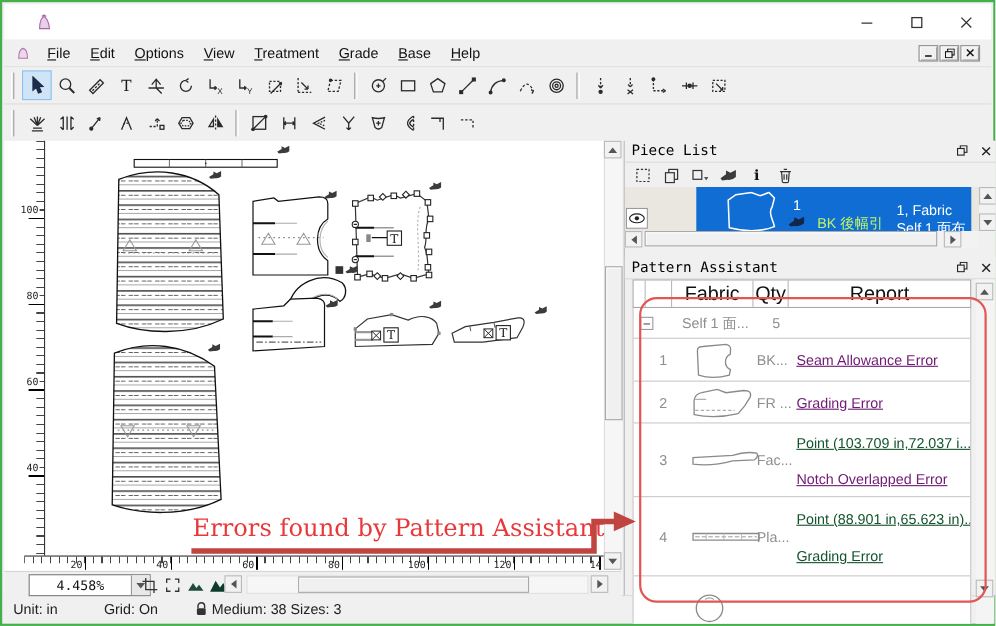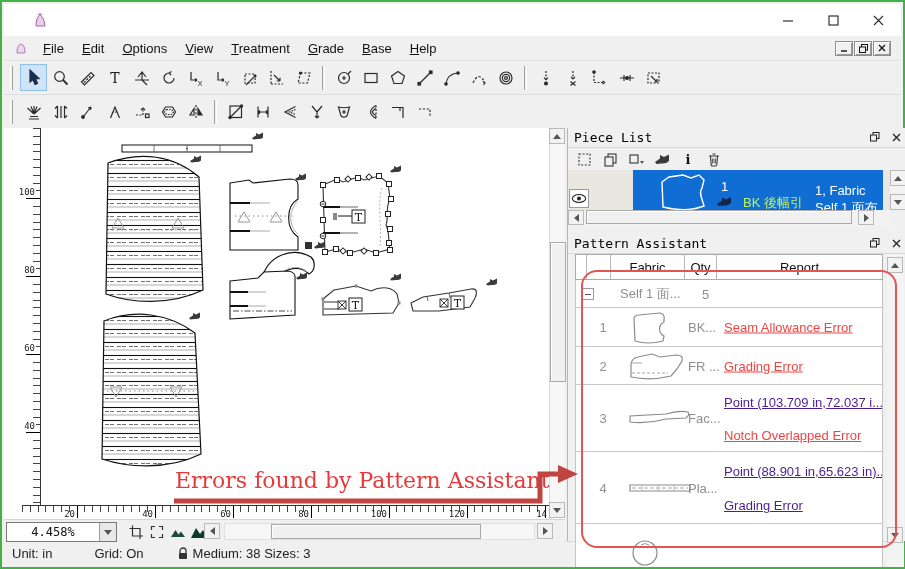--- a/index.html
+++ b/index.html
@@ -59,21 +59,21 @@
 .sbtn { position:absolute; width:16px; height:16px; background:#f2f2f2; border:1px solid #b9b9b9; display:flex; align-items:center; justify-content:center; }
 .arr-u { width:0; height:0; border-left:4px solid transparent; border-right:4px solid transparent; border-bottom:5px solid #555; }
 .arr-d { width:0; height:0; border-left:4px solid transparent; border-right:4px solid transparent; border-top:5px solid #555; }
 .arr-l { width:0; height:0; border-top:4px solid transparent; border-bottom:4px solid transparent; border-right:5px solid #555; }
 .arr-r { width:0; height:0; border-top:4px solid transparent; border-bottom:4px solid transparent; border-left:5px solid #555; }
 .canvas-vscroll { position:absolute; left:545px; top:0; width:16px; height:390px; background:#f6f6f6; border-left:1px solid #dcdcdc; z-index:3; }
 .vthumb { position:absolute; left:0; top:114px; width:16px; height:140px; background:#f0f0f0; border:1px solid #a9a9a9; box-shadow:inset 1px 1px 0 #fff; }
 
 
 .canvas-bottombar { position:absolute; left:0; top:391px; width:561px; height:26px; background:#f0f0f0; z-index:3; border-top:1px solid #d5d5d5; }
-.zoom-combo { position:absolute; left:2px; top:2px; width:111px; height:20px; background:#fff; border:1px solid #7a7a7a; display:flex; align-items:center; }
+.zoom-combo { position:absolute; left:22px; top:2px; width:111px; height:20px; background:#fff; border:1px solid #7a7a7a; display:flex; align-items:center; }
 .zoom-combo .val { flex:1; text-align:center; font:12px "DejaVu Sans Mono", monospace; color:#111; }
 .zoom-dd { width:17px; height:18px; background:#e8e8e8; border-left:1px solid #9a9a9a; display:flex; align-items:center; justify-content:center; }
 .viewbtn { position:absolute; top:3px; width:20px; height:18px; display:flex; align-items:center; justify-content:center; }
 .hs-track { position:absolute; left:220px; top:3px; width:311px; height:17px; background:#f6f6f6; border:1px solid #e0e0e0; }
 .hs-thumb { position:absolute; left:46px; top:0; width:210px; height:15px; background:#f0f0f0; border:1px solid #a9a9a9; box-shadow:inset 1px 1px 0 #fff; }
 
 
 .annotation-text { position:absolute; left:171px; top:340px; z-index:20; font-family:"DejaVu Serif", serif; font-size:22px; color:#e7393b; white-space:nowrap; }
 .arrow-svg { position:absolute; left:0; top:0; width:901px; height:417px; z-index:40; pointer-events:none; }
 
@@ -92,29 +92,29 @@
 .pl-eye { position:absolute; left:1px; top:19px; width:20px; height:19px; background:#fff; border:1px solid #9a9a9a; display:flex; align-items:center; justify-content:center; }
 .pl-num { position:absolute; left:88px; top:9px; font-size:13px; color:#fff; }
 .pl-name { position:absolute; left:110px; top:24px; line-height:17px; font-size:13px; color:#bef264; }
 .pl-info { position:absolute; left:182px; top:12px; line-height:17px; font-size:13px; color:#fff; }
 .pl-vscroll { position:absolute; left:322px; top:42px; width:17px; height:40px; background:#f2f2f2; }
 .pl-hscroll { position:absolute; left:0; top:82px; width:322px; height:16px; background:#f2f2f2; }
 .pl-hthumb { position:absolute; left:18px; top:0; width:266px; height:14px; background:#f0f0f0; border:1px solid #a9a9a9; box-shadow:inset 1px 1px 0 #fff; }
 
 
 .pa-header { position:absolute; left:7px; top:126px; width:308px; height:26px; background:#fff; border:1px solid #a9a9a9; display:flex; }
-.pa-hcell { border-right:1px solid #b9b9b9; display:flex; align-items:center; justify-content:center; font-size:13px; color:#111; }
+.pa-hcell { border-right:1px solid #b9b9b9; display:flex; align-items:center; justify-content:center; font-size:18px; color:#111; }
 .pa-rows { position:absolute; left:7px; top:152px; width:308px; height:287px; background:#fff; border-left:1px solid #c4c4c4; border-right:1px solid #c4c4c4; overflow:hidden; }
 .pa-row { position:absolute; left:0; width:100%; border-bottom:1px solid #c9c9c9; }
 .pa-num { position:absolute; left:18px; width:18px; text-align:center; color:#8f8f8f; font-size:13px; top:50%; transform:translateY(-50%); }
 .pa-thumb { position:absolute; left:52px; top:50%; transform:translateY(-50%); }
 .pa-name { position:absolute; left:112px; color:#8f8f8f; font-size:13px; top:50%; transform:translateY(-50%); }
 .lnk { font-size:13px; text-decoration:underline; white-space:nowrap; }
-.lnk.gray { color:#ef4444; }
-.lnk.red { color:#4c1d95; }
+.lnk.gray { color:#701a75; }
+.lnk.red { color:#14532d; }
 .pa-link { position:absolute; left:148px; }
 .pa-link.center { top:50%; transform:translateY(-50%); }
 .grp-expander { position:absolute; left:6px; top:8px; width:12px; height:12px; border:1px solid #9a9a9a; background:#fff; display:flex; align-items:center; justify-content:center; }
 .grp-expander::after { content:""; width:6px; height:1px; background:#555; }
 .grp-fabric { position:absolute; left:44px; top:50%; transform:translateY(-50%); color:#8f8f8f; }
 .grp-qty { position:absolute; left:126px; top:50%; transform:translateY(-50%); color:#8f8f8f; }
 .pa-vscroll { position:absolute; left:319px; top:126px; width:17px; height:313px; background:#f4f4f4; }
 .red-rect { position:absolute; left:13px; top:142px; width:316px; height:278px; border:2px solid #e25552; border-radius:16px; z-index:60; pointer-events:none; }
 
 

